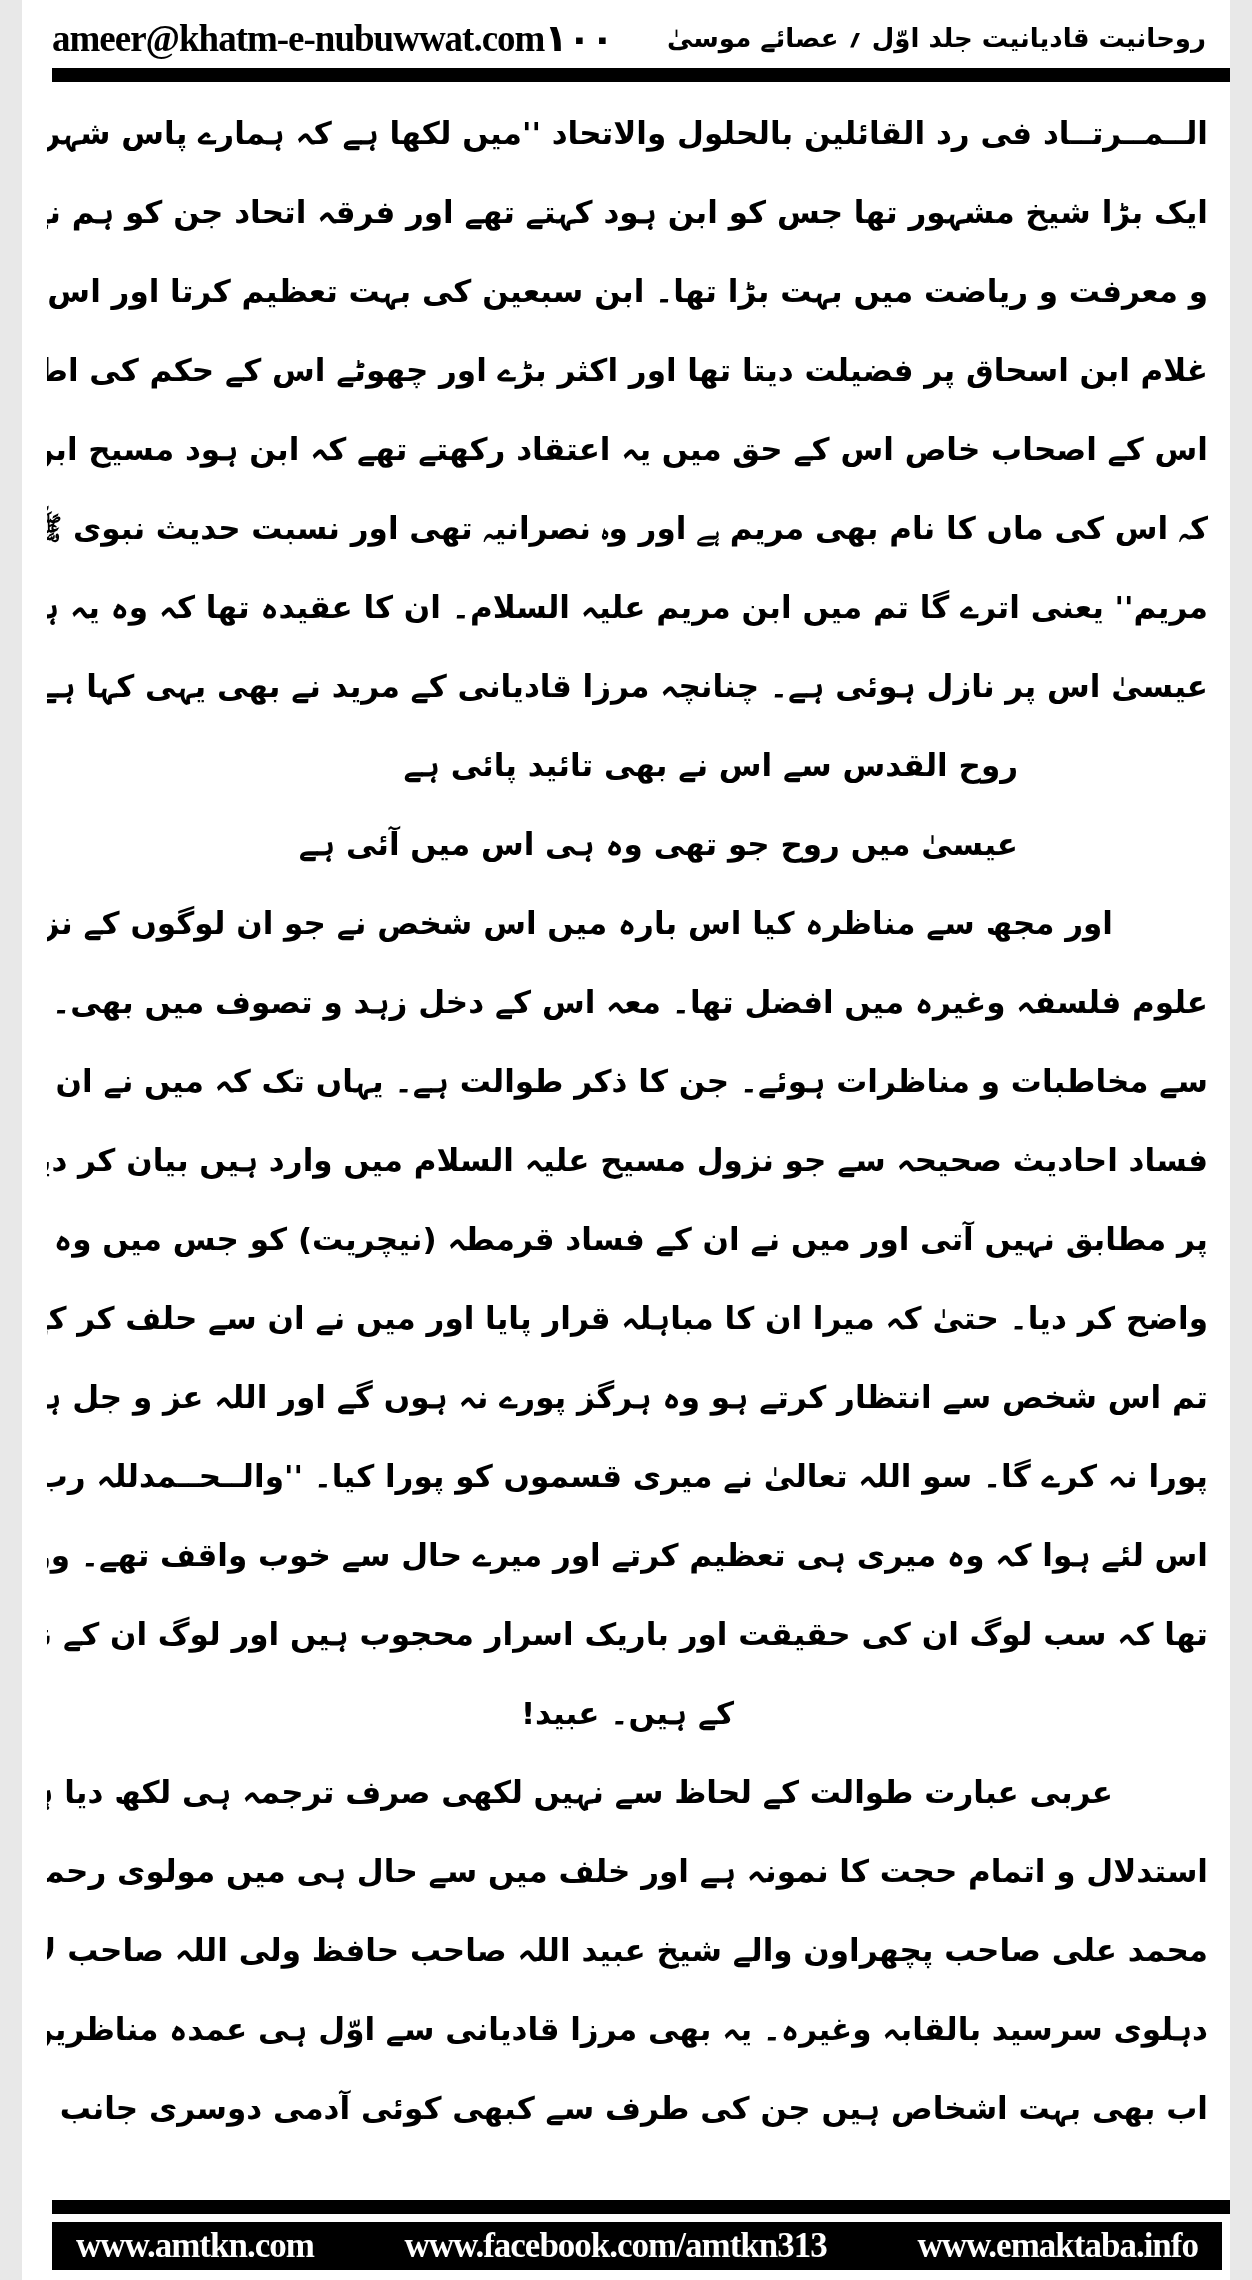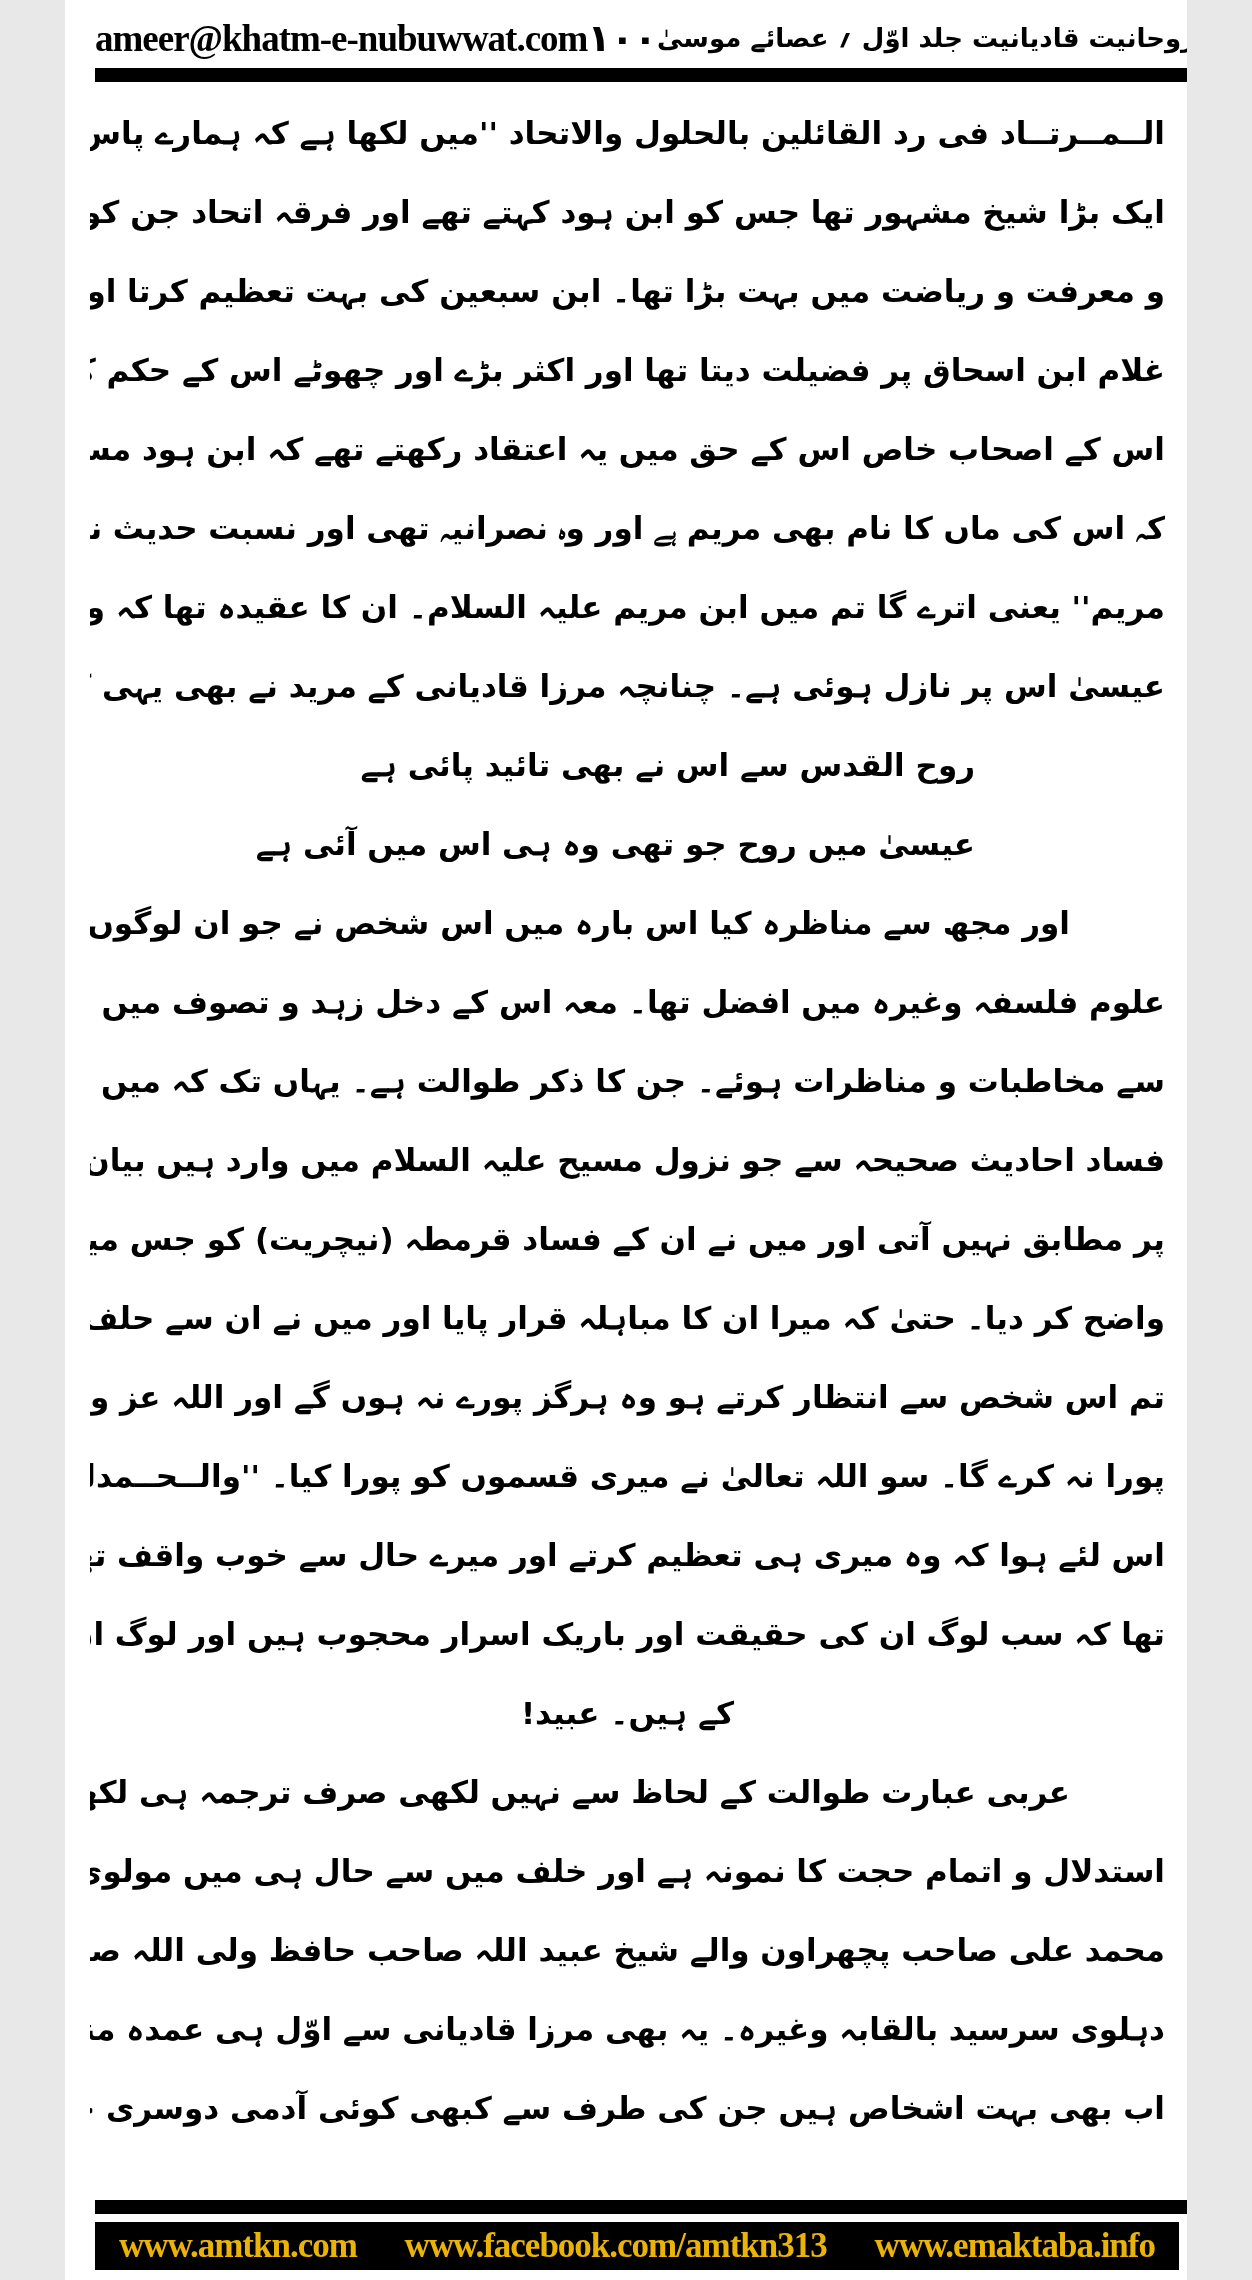--- a/index.html
+++ b/index.html
@@ -1,18 +1,18 @@
 <!DOCTYPE html>
 <html lang="ur"><head>
 <meta charset="utf-8">
 <style>
   * { margin:0; padding:0; box-sizing:border-box; }
   html,body { background:#e8e8e8; }
   .page {
-    position:relative; width:1122px; height:2280px;
+    position:relative; width:1208px; height:2280px;
     background:#ffffff; color:#000; overflow:hidden;
     margin:0 auto;
   }
   
   .hdr {
     display:flex; align-items:center;
     height:68px; padding:8px 24px 0 30px;
   }
   .hdr-email {
     font-family:"Liberation Serif", serif; font-weight:bold;
@@ -41,21 +41,21 @@
   .jr { text-align:justify; text-align-last:justify; padding-right:95px; }
   .r  { text-align:center; }
   .c  { text-align:right; padding-right:190px; }
   
   .ftr-rule {
     position:absolute; top:2200px; left:30px; right:0;
     height:14px; background:#000;
   }
   .ftr-bar {
     position:absolute; top:2222px; left:30px; right:8px; height:48px;
-    background:#000; color:#eab308;
+    background:#000; color:#ffffff;
     display:flex; align-items:center; justify-content:space-between;
     padding:0 24px;
   }
   .ftr-bar span {
     font-family:"Liberation Serif", serif; font-weight:bold;
     font-size:35px; letter-spacing:-1px; white-space:nowrap;
   }
 </style>
 </head>
 <body>

